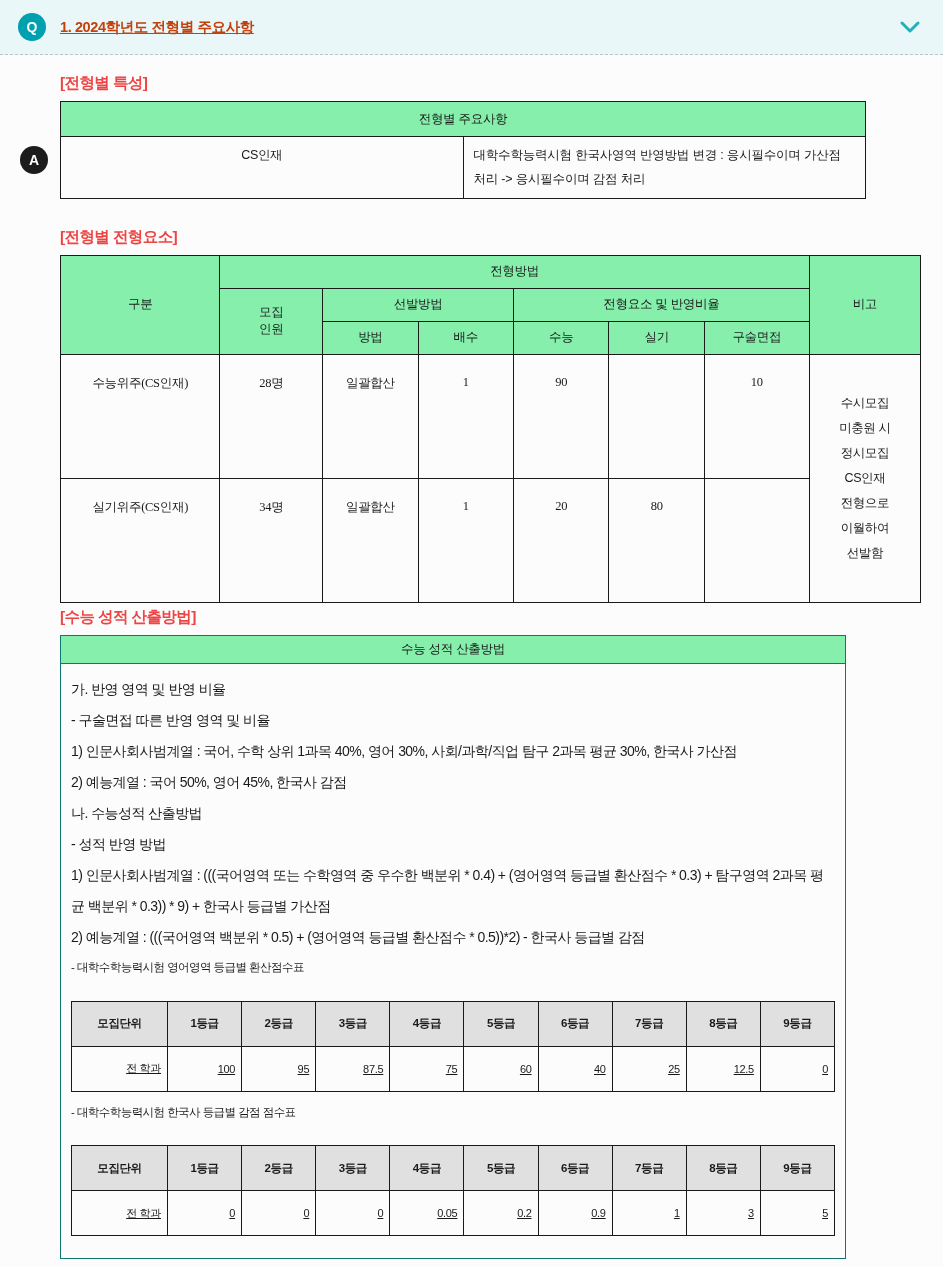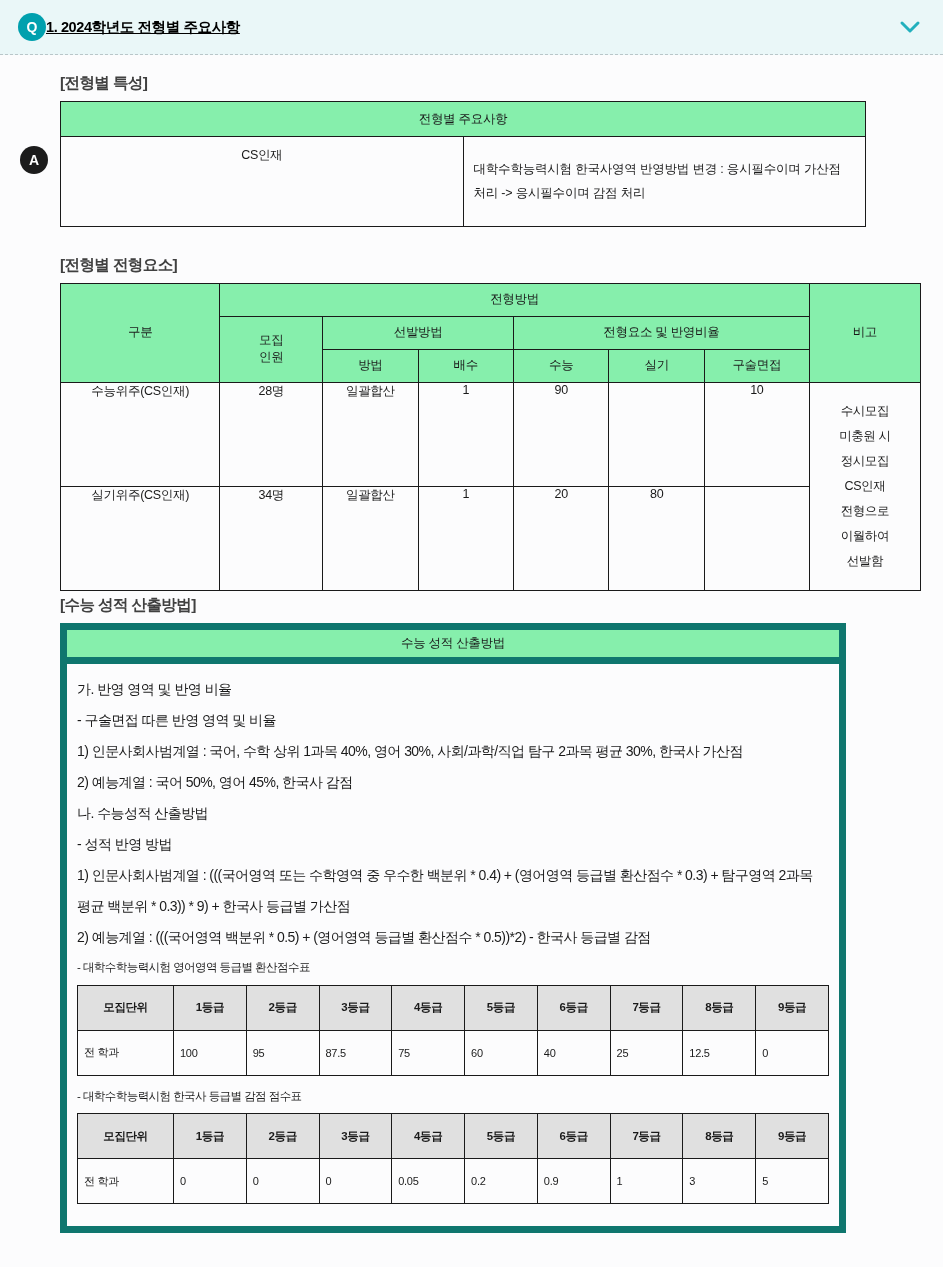--- a/index.html
+++ b/index.html
@@ -34,23 +34,24 @@
     align-items: center;
     justify-content: center;
     font-size: 14px;
     font-weight: bold;
     color: #ffffff;
     flex: 0 0 auto;
   }
   .badge-q { background: #00a0ae; }
   .badge-a { background: #1c1c1c; }
   .q-title {
+    margin-left: 14px;
     font-size: 14.5px;
     font-weight: bold;
-    color: #000000;
+    color: #c2410c;
     text-decoration: underline;
     letter-spacing: -0.4px;
     cursor: pointer;
   }
   .chevron {
     position: absolute;
     right: 20px;
     top: 50%;
     transform: translateY(-50%);
     width: 26px;
@@ -73,21 +74,21 @@
   }
   .content {
     margin-left: 60px;
     width: 810px;
   }
 
   .section-title {
     font-size: 15.5px;
     font-weight: bold;
     letter-spacing: -0.6px;
-    color: #404040;
+    color: #ef4444;
     margin: 4px 0 7px 0;
   }
   .section-title.second { margin-top: 28px; }
   .section-title.third { }
 
   table {
     border-collapse: collapse;
     table-layout: fixed;
     width: 100%;
     font-size: 12.5px;
@@ -106,74 +107,75 @@
   }
   .ctr { text-align: center; }
 
   
   .t1 { width: 806px; }
   .t1 .c1 { width: 165px; }
   .t1 td { height: 24px; }
   .t1 .body-cell {
     text-align: left;
     line-height: 1.95;
-    padding: 20px 10px;
+    padding: 6px 10px;
     letter-spacing: -0.2px;
   }
   .t1 .label-cell {
     text-align: center;
     vertical-align: top;
     padding-top: 10px;
   }
 
   
   .t2 { width: 861px; }
   .t2 td { height: 22px; }
-  .t2 .tall { height: 98px; vertical-align: top; padding-top: 0; }
+  .t2 .tall { height: 98px; vertical-align: top; padding-top: 20px; font-family: Liberation Serif, serif; }
   .t2 .remark {
     text-align: center;
     line-height: 2.0;
     vertical-align: middle;
     letter-spacing: -0.4px;
   }
 
   
   .t3 { width: 786px; }
-  .t3 > tbody > tr > td { border: 7px solid #0f766e; }
+  .t3 > tbody > tr > td { border: 1px solid #0f766e; }
   .calc-body { padding: 10px 10px 14px 10px; }
   .calc-line {
     font-size: 14px;
     line-height: 2.22;
     letter-spacing: -0.55px;
     color: #1a1a1a;
     white-space: nowrap;
   }
   .calc-line.wrap { white-space: normal; }
   .sub-note {
     font-size: 11.5px;
     line-height: 2.22;
     letter-spacing: -0.55px;
     margin-top: 2px;
   }
   .grade-table {
     width: 100%;
-    margin: 4px 0 8px 0;
+    margin: 20px 0 8px 0;
     font-size: 11.5px;
   }
   .grade-table th {
     background: #e0e0e0;
     font-weight: bold;
     height: 34px;
     text-align: center;
     letter-spacing: -0.4px;
   }
   .grade-table td {
     height: 34px;
-    text-align: left;
+    text-align: right;
     font-size: 11px;
+    text-decoration: underline;
   }
   .grade-table .unit-col { width: 96px; font-size: 11.5px; }
 </style>
 </head>
 <body>
 
 <div class="qa-header">
   <div class="badge badge-q">Q</div>
   <div class="q-title">1. 2024학년도 전형별 주요사항</div>
   <div class="chevron">

